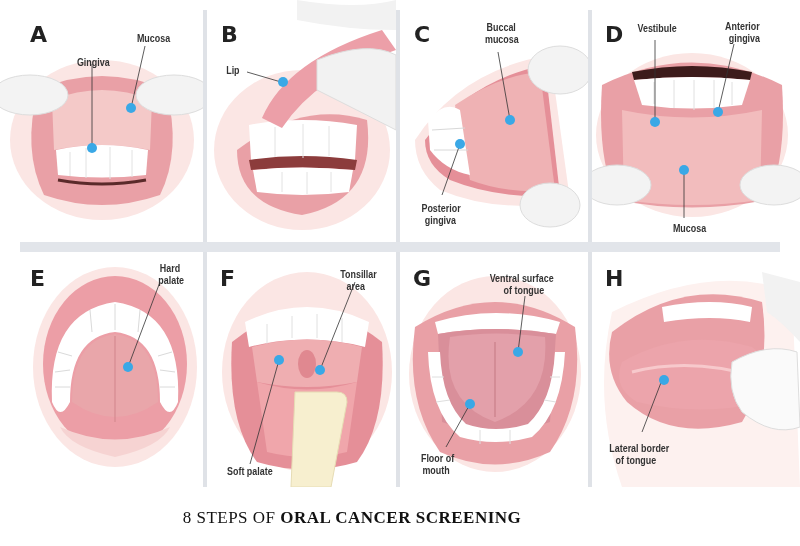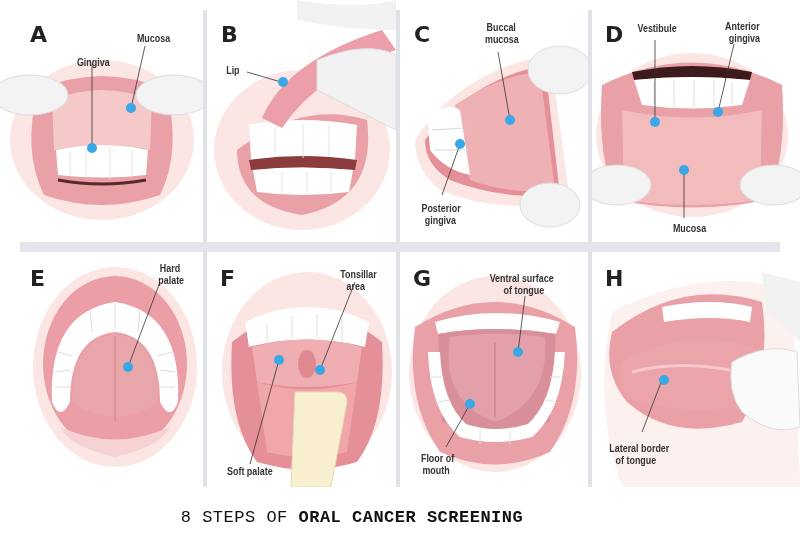--- a/index.html
+++ b/index.html
@@ -5,21 +5,21 @@
   * { box-sizing: border-box; margin: 0; padding: 0; }
   html, body { width: 800px; height: 546px; background: #ffffff; overflow: hidden; }
   body { position: relative; font-family: "Liberation Sans", sans-serif; }
   .grid { position: absolute; left: 0; top: 0; width: 800px; height: 496px; }
   .vdiv { position: absolute; width: 4px; background: #dfe2e7; }
   .hband { position: absolute; left: 20px; width: 760px; top: 242px; height: 10px; background: #e2e5ea; }
   .panel { position: absolute; overflow: hidden; }
   .panel svg { position: absolute; left: 0; top: 0; }
   .letter { position: absolute; font-family: "DejaVu Sans", sans-serif; font-weight: bold; font-size: 22px; color: #222; letter-spacing: -0.5px; }
   .lbl { position: absolute; font-family: "Liberation Sans", sans-serif; font-size: 10.5px; color: #333; line-height: 12px; text-align: center; white-space: nowrap; font-weight: bold; transform: scaleX(0.85); transform-origin: center top; }
-  .caption { position: absolute; left: 0; width: 704px; top: 508px; text-align: center; font-family: Liberation Mono, monospace; font-size: 17px; color: #111; letter-spacing: 0.5px; }
+  .caption { position: absolute; left: 0; width: 704px; top: 508px; text-align: center; font-family: Liberation Serif, serif; font-size: 17px; color: #111; letter-spacing: 0.5px; }
   .caption .b { font-weight: bold; }
 </style>
 </head>
 <body>
 
 <div class="grid">
   <div class="vdiv" style="left:203px;top:10px;height:232px"></div>
   <div class="vdiv" style="left:396px;top:10px;height:232px"></div>
   <div class="vdiv" style="left:588px;top:10px;height:232px"></div>
   <div class="vdiv" style="left:203px;top:252px;height:235px"></div>

